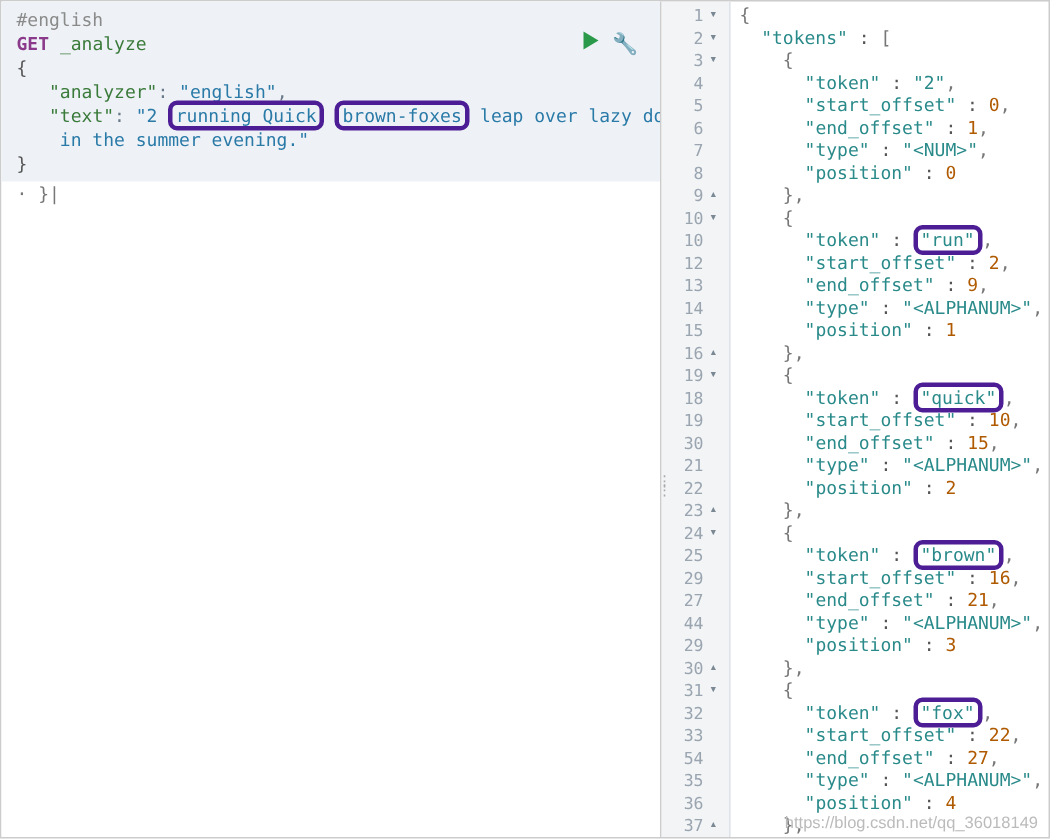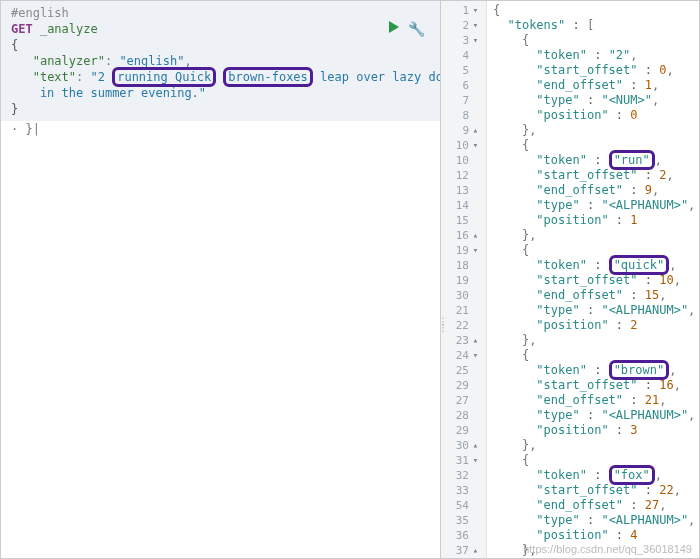--- a/index.html
+++ b/index.html
@@ -201,21 +201,21 @@
       </div>
       <div class="ln">
         <span>29</span>
         <span class="fold"></span>
       </div>
       <div class="ln">
         <span>27</span>
         <span class="fold"></span>
       </div>
       <div class="ln">
-        <span>28</span>
+        <span>44</span>
         <span class="fold"></span>
       </div>
       <div class="ln">
         <span>29</span>
         <span class="fold"></span>
       </div>
       <div class="ln">
         <span>30</span>
         <span class="fold">▴</span>
       </div>

